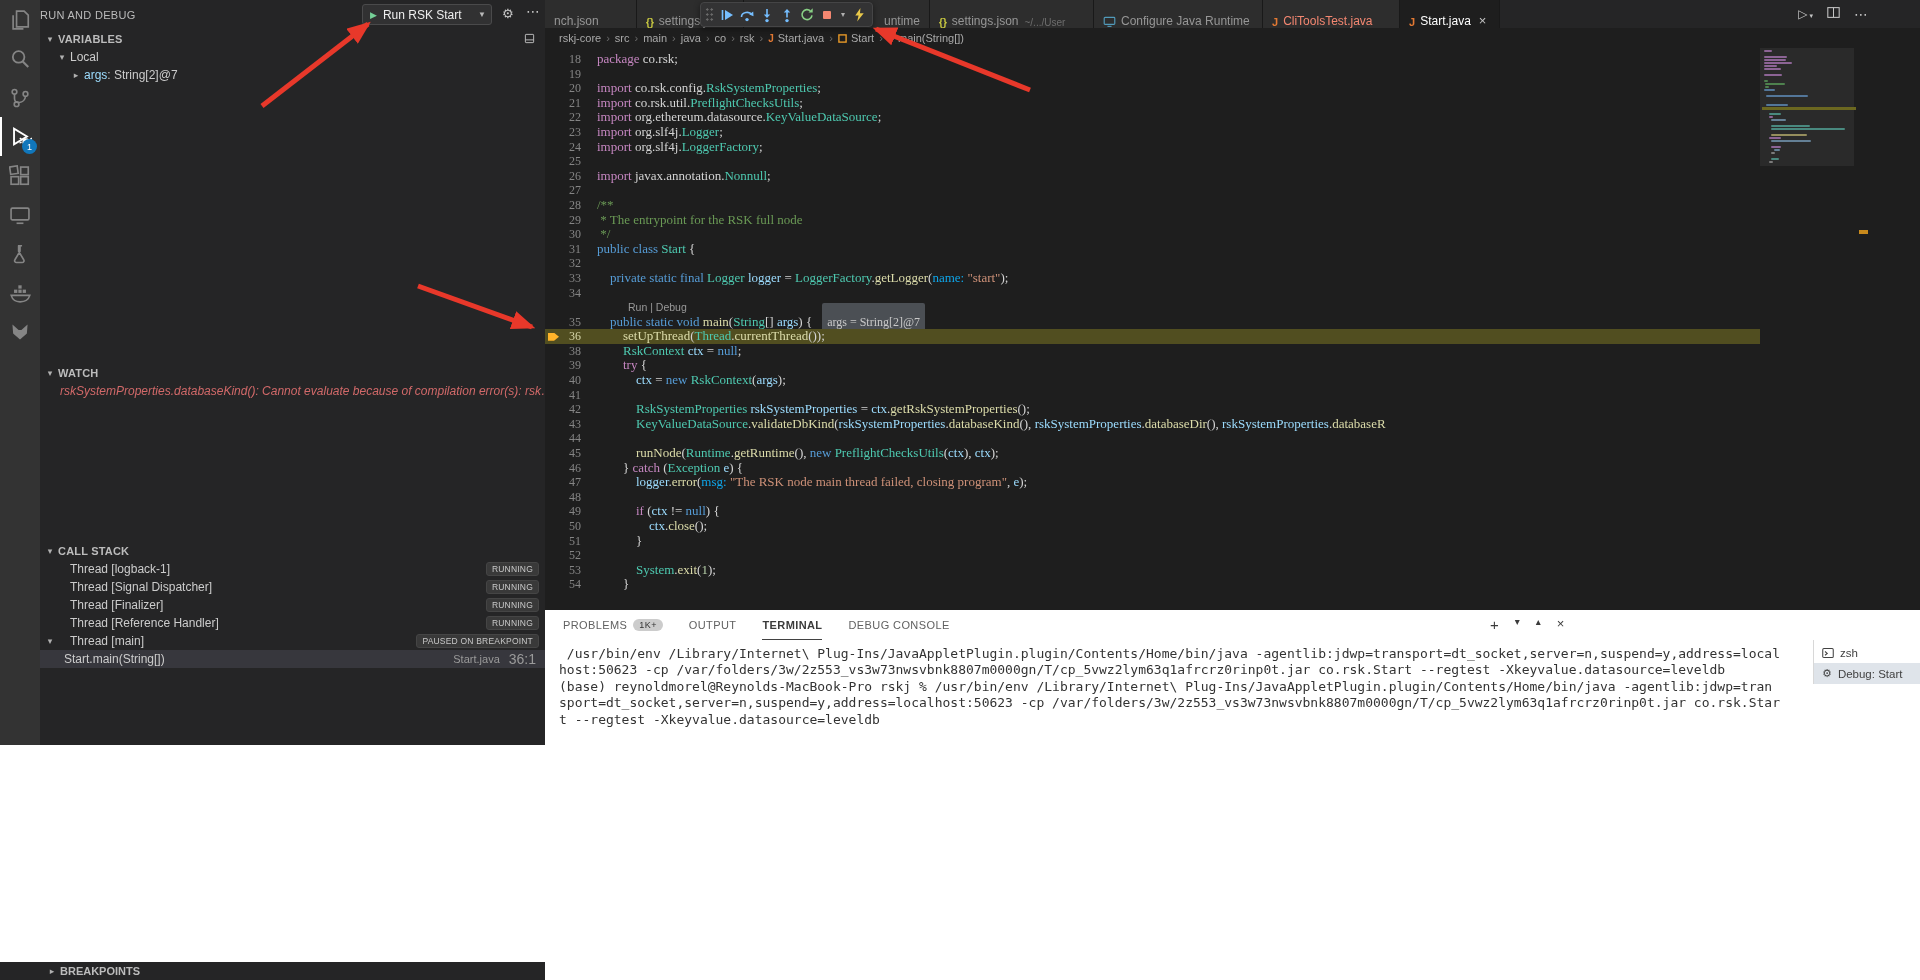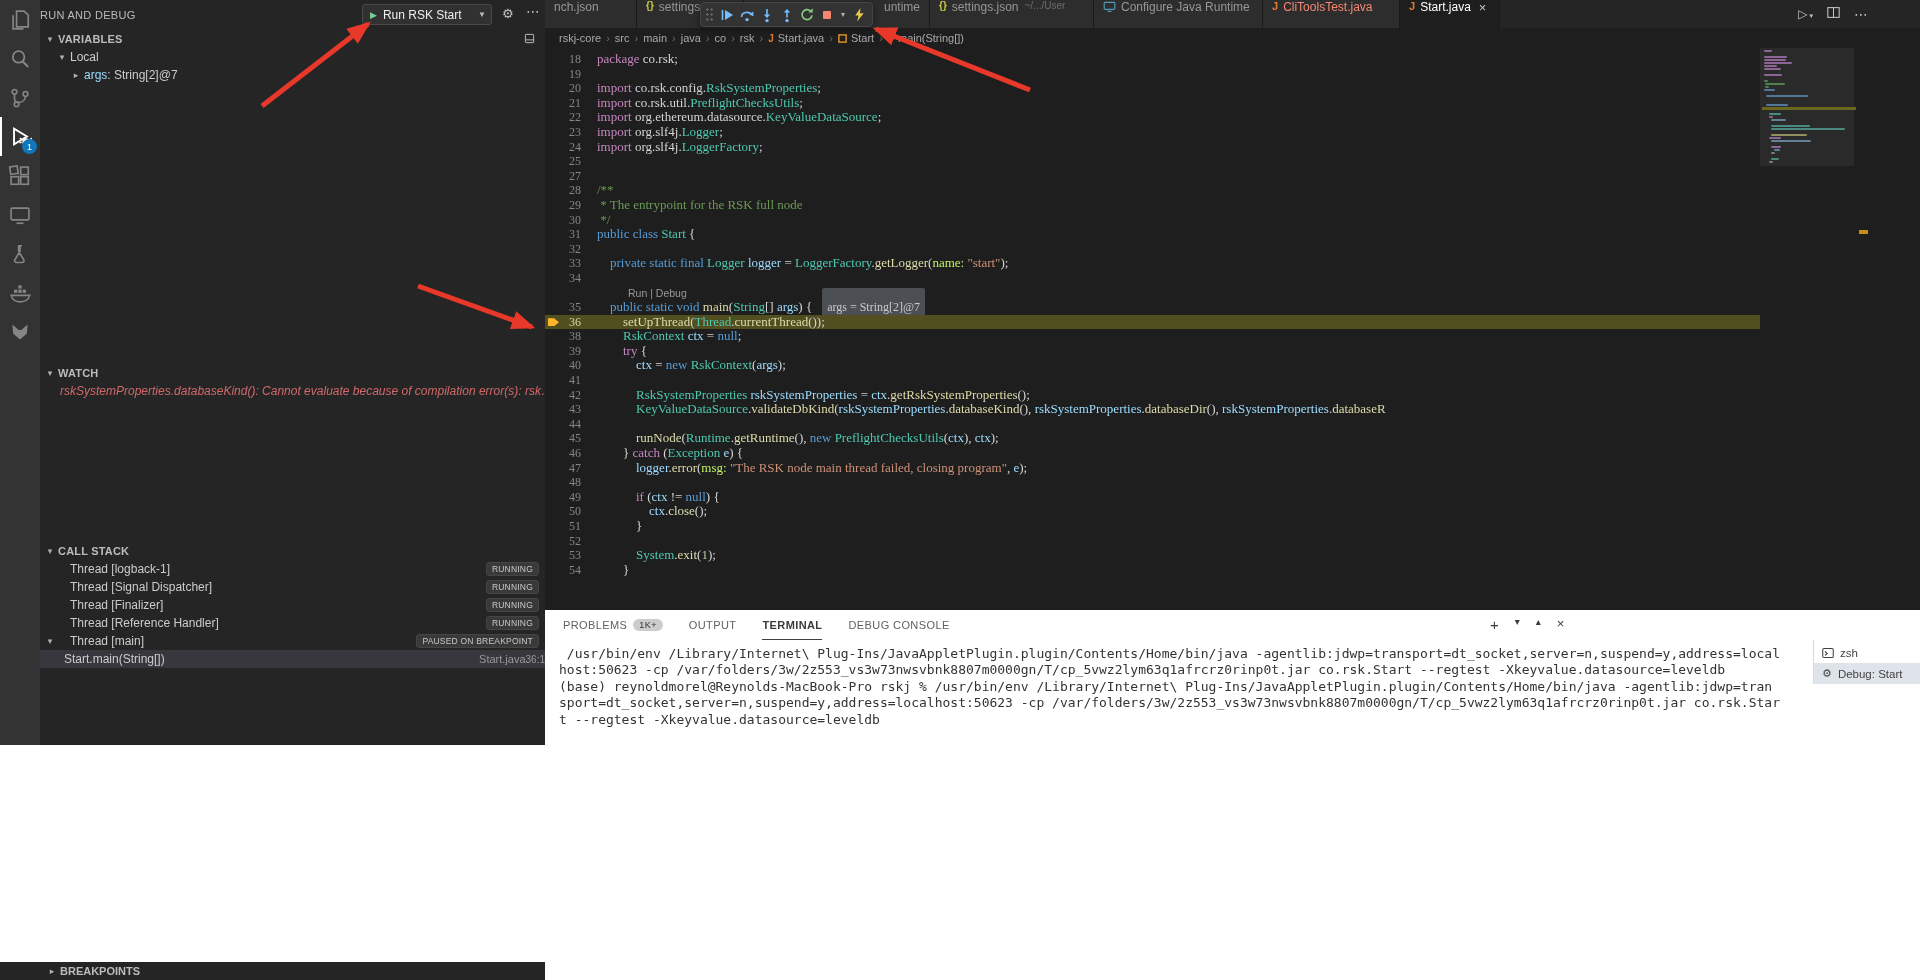--- a/index.html
+++ b/index.html
@@ -44,30 +44,30 @@
 
   #callstack-list{position:absolute;top:560px;left:0;right:0}
   .cs-row{position:relative;height:18px;display:flex;align-items:center;font-size:12px;cursor:pointer}
   .cs-row .tw{position:absolute;left:2px;top:4px}
   .cs-name{margin-left:30px;white-space:nowrap}
   .cs-badge{margin-left:auto;margin-right:6px;font-size:8.5px;color:#c8c8c8;background:#393939;border:1px solid #454545;
             border-radius:3px;padding:1px 5px;letter-spacing:.2px;white-space:nowrap;flex:none}
   .cs-frame{height:18px;display:flex;align-items:center;font-size:12px;background:#37373d;cursor:pointer}
   .cs-frame .fr-name{margin-left:24px;white-space:nowrap}
   .cs-file{margin-left:auto;color:#9a9a9a;font-size:11px}
-  .cs-pos{margin:0 0;color:#9a9a9a;font-size:10px}
+  .cs-pos{margin:0 9px;color:#9a9a9a;font-size:14px}
 
   #breakpoints-strip{position:absolute;left:0;top:962px;width:545px;height:18px;background:#252526;display:flex;
                      align-items:center;font-size:11px;font-weight:bold;color:#bcbcbc;z-index:4}
   #breakpoints-strip .tw{margin-left:44px}
 
   
   #editor-area{position:absolute;left:545px;top:0;width:1375px;height:980px}
   #tabbar{position:absolute;top:0;left:0;width:100%;height:28px;background:#252526;display:flex}
-  .tab{height:28px;display:flex;align-items:flex-start;padding:0 9px;background:#2d2d2d;border-right:1px solid #191919;
+  .tab{height:28px;display:flex;align-items:flex-end;padding:0 9px;background:#2d2d2d;border-right:1px solid #191919;
        font-size:12px;color:#969696;cursor:pointer;box-sizing:border-box;overflow:hidden;white-space:nowrap;flex:none}
   .tab.active{background:#1e1e1e;color:#ffffff}
   .tab.error{color:#f48771}
   .tab.clip{justify-content:flex-end}
   .ticon{margin-right:5px;font-weight:bold}
   .ticon.json{color:#cbcb41;font-size:10px}
   .ticon.java{color:#e37933;font-size:11px}
   .tdesc{margin-left:6px;font-size:10px;color:#6d6d6d}
   .tclose{margin-left:8px;color:#c5c5c5;font-size:13px}
   #editor-actions{position:absolute;top:0;right:52px;height:28px;display:flex;align-items:center;gap:14px;color:#c5c5c5;z-index:3}
@@ -90,21 +90,21 @@
   #code{position:absolute;top:48px;left:0;width:100%;height:562px;background:#1e1e1e;overflow:hidden}
   #code-rows{position:absolute;top:4px;left:0;width:1215px}
   .code-row{position:relative;height:14.6px;line-height:14.6px;font-family:Liberation Serif, serif;
             font-size:13px;white-space:pre;color:#d4d4d4}
   .code-row .ln{display:inline-block;width:36px;text-align:right;margin-right:16px;color:#858585;font-size:12px}
   .code-row.current{background:#514e20}
   .code-row.current .ln{color:#d7d7ab}
   .cur-arrow{position:absolute;left:3px;top:3.5px;width:11px;height:8px;background:#ffb42a;
              clip-path:polygon(0 0,55% 0,100% 50%,55% 100%,0 100%)}
   .tk-k{color:#569cd6}.tk-kc{color:#c586c0}.tk-t{color:#4ec9b0}.tk-f{color:#dcdcaa}.tk-v{color:#9cdcfe}
-  .tk-s{color:#ce9178}.tk-c{color:#6a9955}.tk-d{color:#d4d4d4}.tk-num{color:#b5cea8}.tk-h{color:#bef264}
+  .tk-s{color:#ce9178}.tk-c{color:#6a9955}.tk-d{color:#d4d4d4}.tk-num{color:#b5cea8}.tk-h{color:#0ea5e9}
   .inline-val{margin-left:10px;background:#4b4f54;color:#c9c9c9;padding:12px 5px;border-radius:2px;font-size:12px}
   .codelens{height:14.6px;line-height:14.6px;font-size:10.5px;color:#999999;padding-left:83px;
             font-family:"Liberation Sans",sans-serif}
   .codelens .link{cursor:pointer}
   #minimap{position:absolute;top:0;left:1217px;width:94px;height:100%}
   .mm-bar{position:absolute;height:2px;border-radius:1px;opacity:.85}
   .mm-slider{position:absolute;left:-2px;top:0;width:100%;height:118px;background:rgba(121,121,121,.14)}
   .mm-current{position:absolute;left:0;width:100%;height:3px;background:#6b6720}
   .ruler-mark{position:absolute;left:1314px;top:182px;width:9px;height:4px;background:#c98a1c}
 
@@ -438,20 +438,21 @@
     <div id="code">
       <div id="code-rows">
           <div class="code-row"><span class="ln">18</span><span class="tk-kc">package</span><span class="tk-d"> co.rsk;</span></div>
           <div class="code-row"><span class="ln">19</span></div>
           <div class="code-row"><span class="ln">20</span><span class="tk-kc">import</span><span class="tk-d"> co.rsk.config.</span><span class="tk-t">RskSystemProperties</span><span class="tk-d">;</span></div>
           <div class="code-row"><span class="ln">21</span><span class="tk-kc">import</span><span class="tk-d"> co.rsk.util.</span><span class="tk-t">PreflightChecksUtils</span><span class="tk-d">;</span></div>
           <div class="code-row"><span class="ln">22</span><span class="tk-kc">import</span><span class="tk-d"> org.ethereum.datasource.</span><span class="tk-t">KeyValueDataSource</span><span class="tk-d">;</span></div>
           <div class="code-row"><span class="ln">23</span><span class="tk-kc">import</span><span class="tk-d"> org.slf4j.</span><span class="tk-t">Logger</span><span class="tk-d">;</span></div>
           <div class="code-row"><span class="ln">24</span><span class="tk-kc">import</span><span class="tk-d"> org.slf4j.</span><span class="tk-t">LoggerFactory</span><span class="tk-d">;</span></div>
           <div class="code-row"><span class="ln">25</span></div>
+          <div class="code-row"><span class="ln">26</span><span class="tk-kc">import</span><span class="tk-d"> javax.annotation.</span><span class="tk-t">Nonnull</span><span class="tk-d">;</span></div>
           <div class="code-row"><span class="ln">27</span></div>
           <div class="code-row"><span class="ln">28</span><span class="tk-c">/**</span></div>
           <div class="code-row"><span class="ln">29</span><span class="tk-c"> * The entrypoint for the RSK full node</span></div>
           <div class="code-row"><span class="ln">30</span><span class="tk-c"> */</span></div>
           <div class="code-row"><span class="ln">31</span><span class="tk-k">public</span><span class="tk-d"> </span><span class="tk-k">class</span><span class="tk-d"> </span><span class="tk-t">Start</span><span class="tk-d"> {</span></div>
           <div class="code-row"><span class="ln">32</span></div>
           <div class="code-row"><span class="ln">33</span><span class="tk-d">    </span><span class="tk-k">private</span><span class="tk-d"> </span><span class="tk-k">static</span><span class="tk-d"> </span><span class="tk-k">final</span><span class="tk-d"> </span><span class="tk-t">Logger</span><span class="tk-d"> </span><span class="tk-v">logger</span><span class="tk-d"> = </span><span class="tk-t">LoggerFactory</span><span class="tk-d">.</span><span class="tk-f">getLogger</span><span class="tk-d">(</span><span class="tk-h">name: </span><span class="tk-s">"start"</span><span class="tk-d">);</span></div>
           <div class="code-row"><span class="ln">34</span></div>
           <div class="codelens"><span class="link">Run</span><span> | </span><span class="link">Debug</span></div>
           <div class="code-row"><span class="ln">35</span><span class="tk-d">    </span><span class="tk-k">public</span><span class="tk-d"> </span><span class="tk-k">static</span><span class="tk-d"> </span><span class="tk-k">void</span><span class="tk-d"> </span><span class="tk-f">main</span><span class="tk-d">(</span><span class="tk-t">String</span><span class="tk-d">[] </span><span class="tk-v">args</span><span class="tk-d">) {</span><span class="inline-val">args = String[2]@7</span></div>

